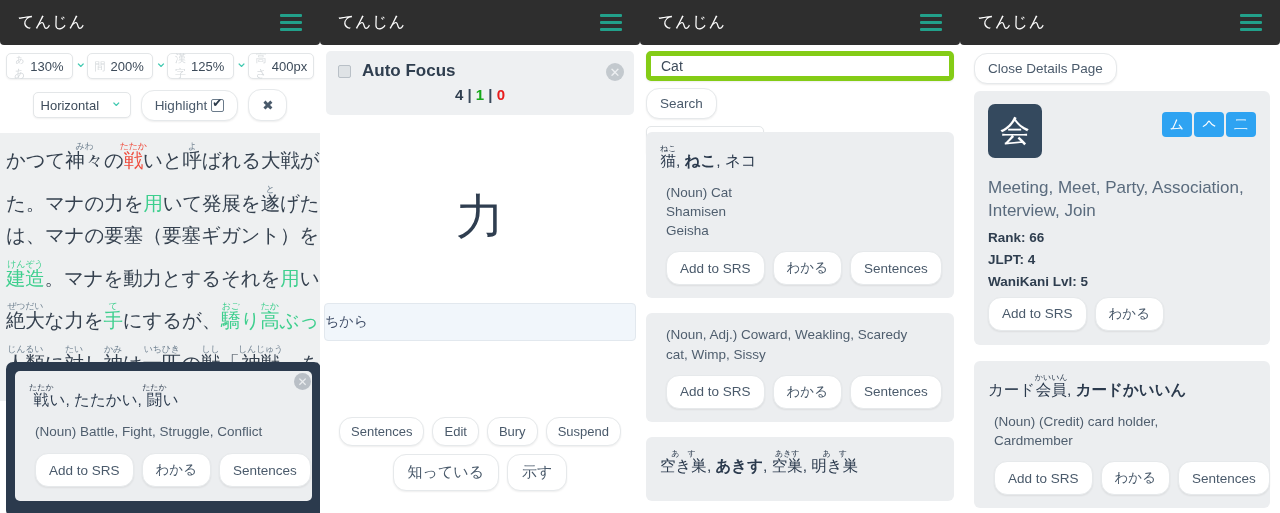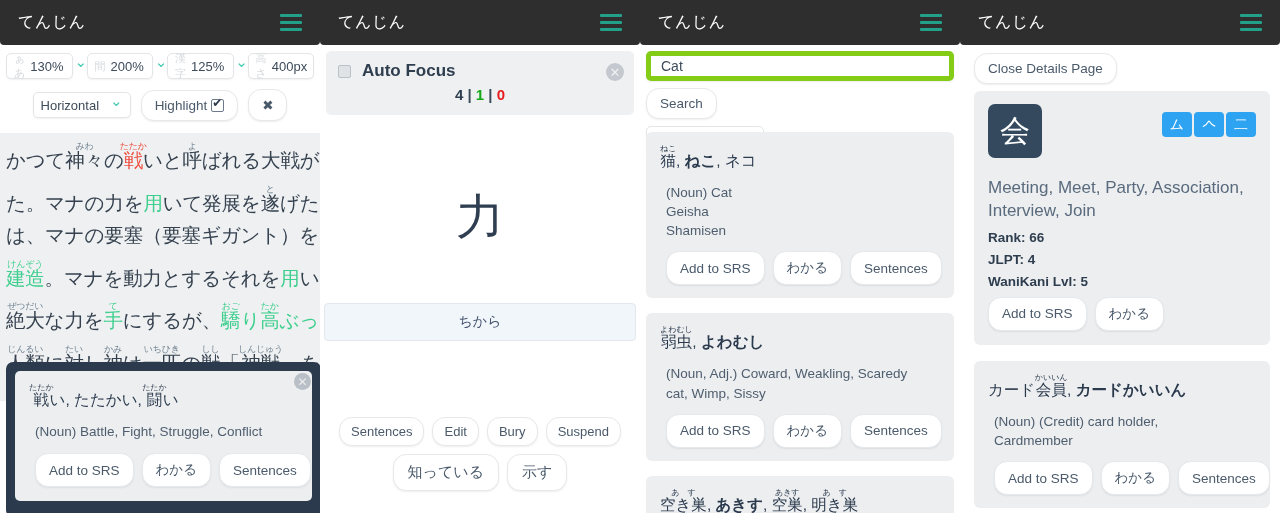--- a/index.html
+++ b/index.html
@@ -102,21 +102,21 @@
     position: absolute; right: 10px; top: 12px; width: 18px; height: 18px;
     border-radius: 50%; background: #c3c9ce; color: #eef0f2; font-size: 13px;
     display: flex; align-items: center; justify-content: center; cursor: pointer;
   }
   .card-face {
     height: 172px; display: flex; align-items: center; justify-content: center;
     font-size: 48px; color: #2f3e50; margin-top: 16px;
   }
   .reading-bar {
     margin: 0 4px; background: #f1f6fb; border: 1px solid #e2e8ee; border-radius: 4px;
-    text-align: center; padding: 9px 0; font-size: 14px; color: #42506a;
+    padding: 9px 0; font-size: 14px; color: #42506a;
   }
   .card-btns1 { display: flex; gap: 8px; justify-content: center; margin-top: 76px; }
   .card-btns2 { display: flex; gap: 8px; justify-content: center; margin-top: 8px; }
   .card-btns2 .btn { font-size: 15px; padding: 8px 14px; }
 
   
   .srch-wrap { padding: 6px 6px 0 6px; }
   .srch-input {
     width: 100%; height: 30px; border: 5px solid #84cc16; border-radius: 5px;
     padding: 0 10px; font-size: 14px; color: #3d4b5a; outline: none;
@@ -286,31 +286,30 @@
         <span class="val">All</span>
         <span class="chev"></span>
       </span>
     </div>
 
     <div class="results" id="p3res">
         <div class="rescard">
           <div class="entry-head"><ruby>猫<rt>ねこ</rt></ruby><span>, </span><span class="bold">ねこ</span><span>, ネコ</span></div>
           <div class="res-defs">
             <div>(Noun) Cat</div>
+            <div>Shamisen</div>
             <div>Geisha</div>
-            <div>Shamisen</div>
           </div>
           <div class="entry-btns">
             <button class="btn ">Add to SRS</button>
             <button class="btn ">わかる</button>
             <button class="btn ">Sentences</button>
           </div>
         </div>
         <div class="rescard">
-          <div class="entry-head"><ruby>弱虫<rt>よわむし</rt></ruby><span>, </span><span class="bold">よわむし</span></div>
           <div class="res-defs">
             <div>(Noun, Adj.) Coward, Weakling, Scaredy cat, Wimp, Sissy</div>
           </div>
           <div class="entry-btns">
             <button class="btn ">Add to SRS</button>
             <button class="btn ">わかる</button>
             <button class="btn ">Sentences</button>
           </div>
         </div>
         <div class="rescard">

